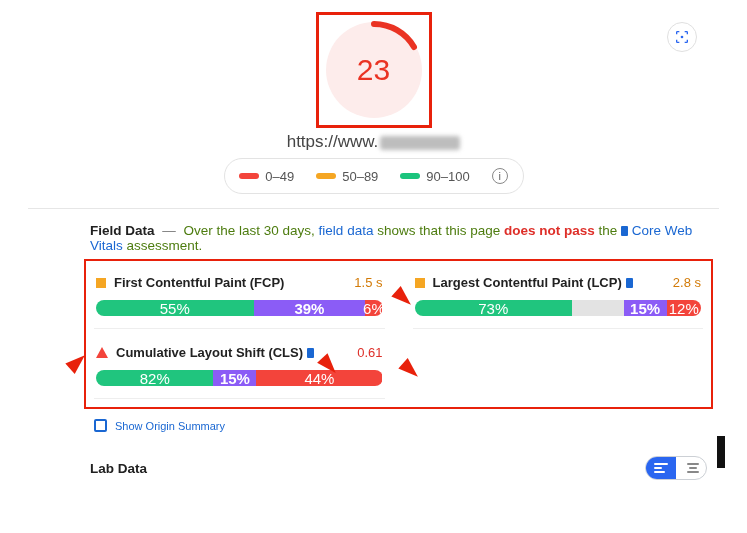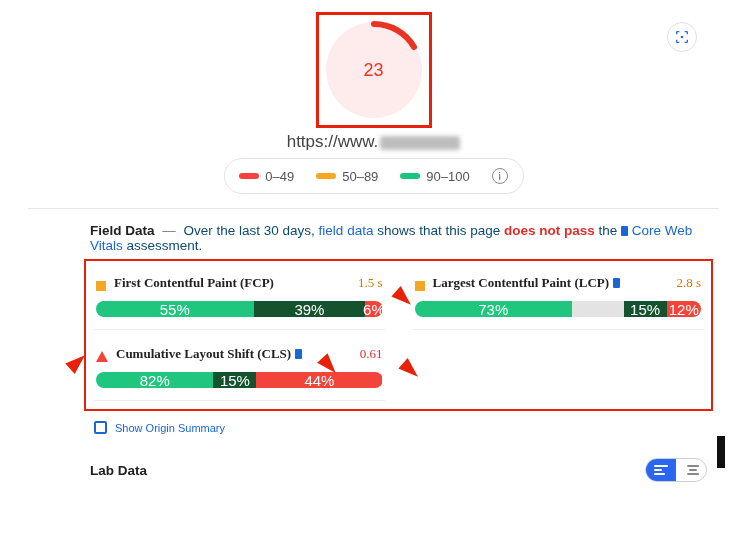--- a/index.html
+++ b/index.html
@@ -37,21 +37,21 @@
     margin: 0 auto;
     position: relative;
   }
   .gauge-wrap svg { display: block; }
   .gauge-score {
     position: absolute;
     inset: 0;
     display: flex;
     align-items: center;
     justify-content: center;
-    font-size: 18px;
+    font-size: 30px;
     color: #ea3323;
     font-weight: 400;
   }
   .site-url {
     margin: 10px 0 6px;
     font-size: 17px;
     color: #454545;
   }
   .site-url .blur {
     display: inline-block;
@@ -103,21 +103,21 @@
   .scan-btn svg { width: 16px; height: 16px; stroke: #2a66f0; fill: none; stroke-width: 2; }
 
   
   .section {
     padding: 14px 40px 0 90px;
     position: relative;
   }
   .section-title { font-size: 13.5px; }
   .section-title b { font-weight: 700; }
   .section-title .dash { color: #777; margin: 0 4px; }
-  .section-title .lead { color: #0c4a6e; }
+  .section-title .lead { color: #4d7c0f; }
   .link-blue { color: #1a67d2; cursor: pointer; text-decoration: none; }
   .fail-red { color: #de2f29; font-weight: 700; }
   .cwv-marker {
     display: inline-block; width: 7px; height: 10px;
     background: #1a67d2; border-radius: 1px;
     vertical-align: -1px;
   }
 
   
   .metrics-wrap {
@@ -136,23 +136,22 @@
     column-gap: 28px;
     row-gap: 10px;
     padding: 6px 4px;
   }
   .metric {
     border-bottom: 1px solid #eee;
     padding: 6px 2px 12px 2px;
   }
   .metric-head {
     display: flex;
-    align-items: flex-end;
+    align-items: center;
     gap: 8px;
-    font-family: Liberation Serif, serif;
   }
   .status-sq { width: 10px; height: 10px; }
   .status-sq.orange { background: #f5a623; }
   .status-dot { width: 10px; height: 10px; border-radius: 50%; background: #1bc47d; }
   .status-tri {
     width: 0; height: 0;
     border-left: 6px solid transparent;
     border-right: 6px solid transparent;
     border-bottom: 11px solid #f3443b;
   }
@@ -175,21 +174,21 @@
     color: #fff;
   }
   .dist .seg {
     height: 100%;
     display: flex;
     align-items: center;
     justify-content: center;
     white-space: nowrap;
   }
   .seg-green  { background: #20c57e; }
-  .seg-orange { background: #14532d; }
+  .seg-orange { background: #8b5cf6; font-weight: bold; }
   .seg-red    { background: #f3443b; }
   .seg-grey   { background: #e3e3e3; }
 
   
   .origin-row {
     display: flex; align-items: center; gap: 8px;
     margin: 14px 0 0 4px;
   }
   .checkbox {
     width: 13px; height: 13px; border: 2px solid #1a67d2; border-radius: 2px;

